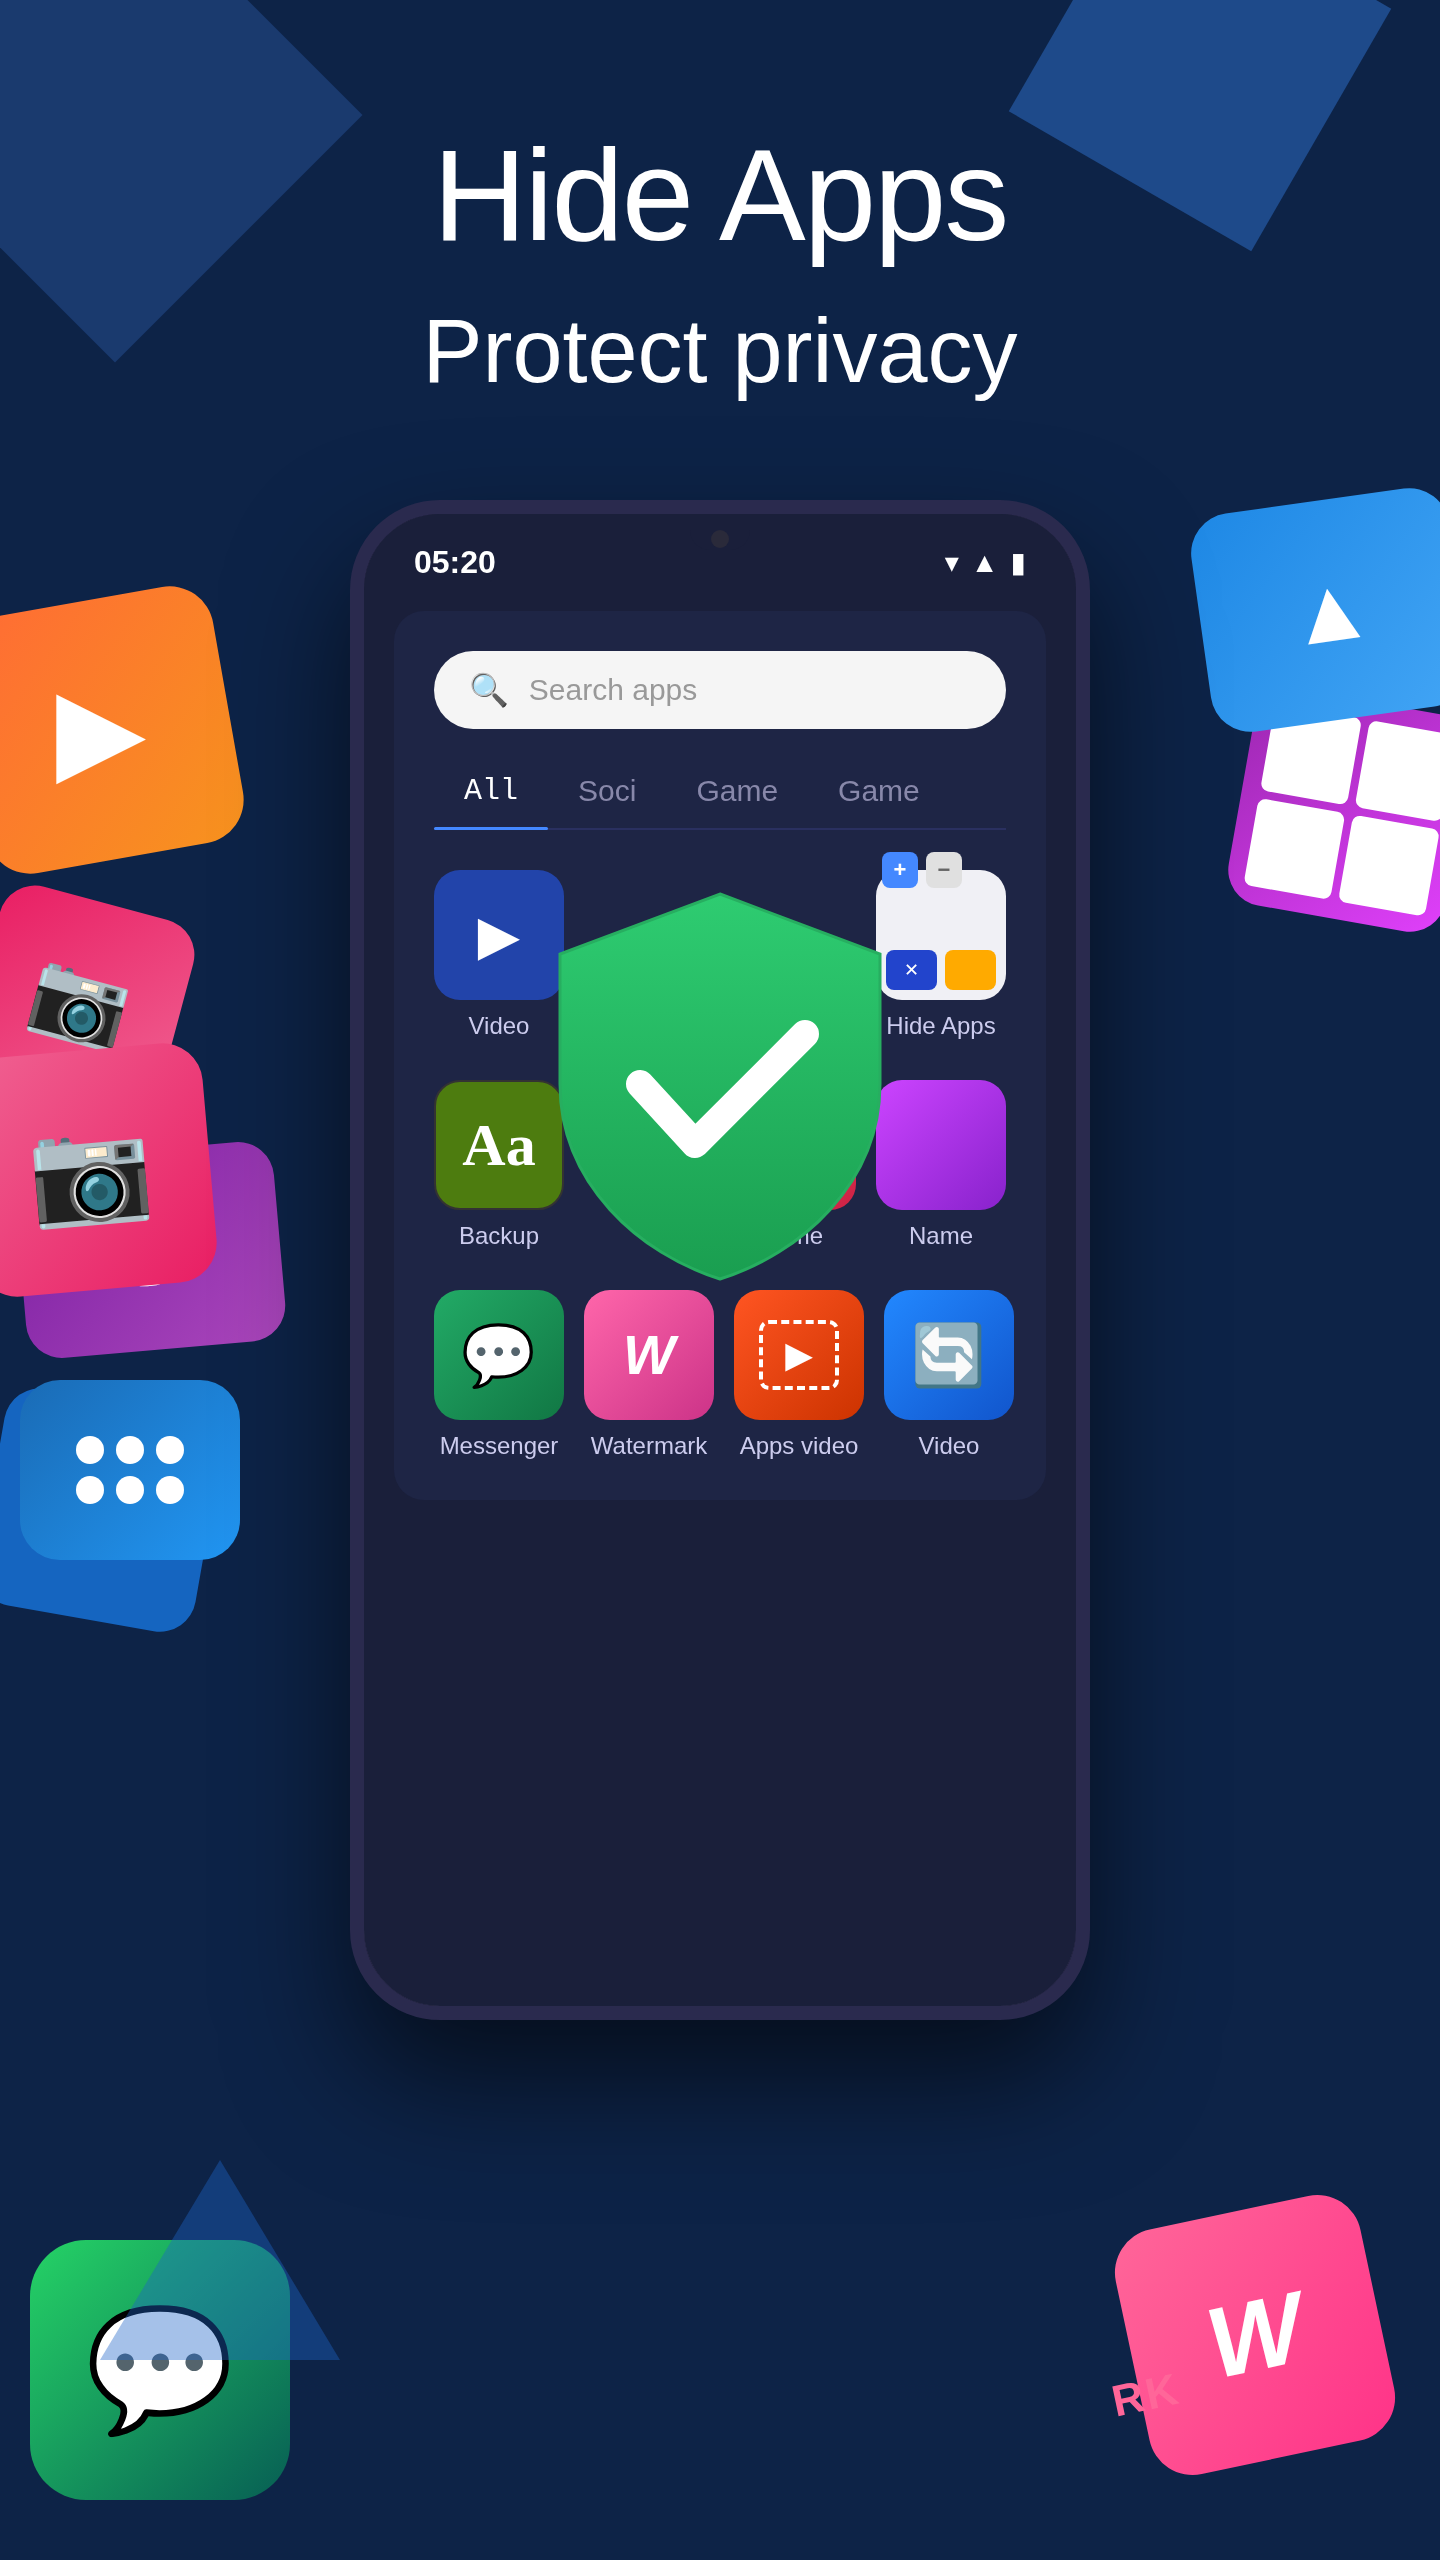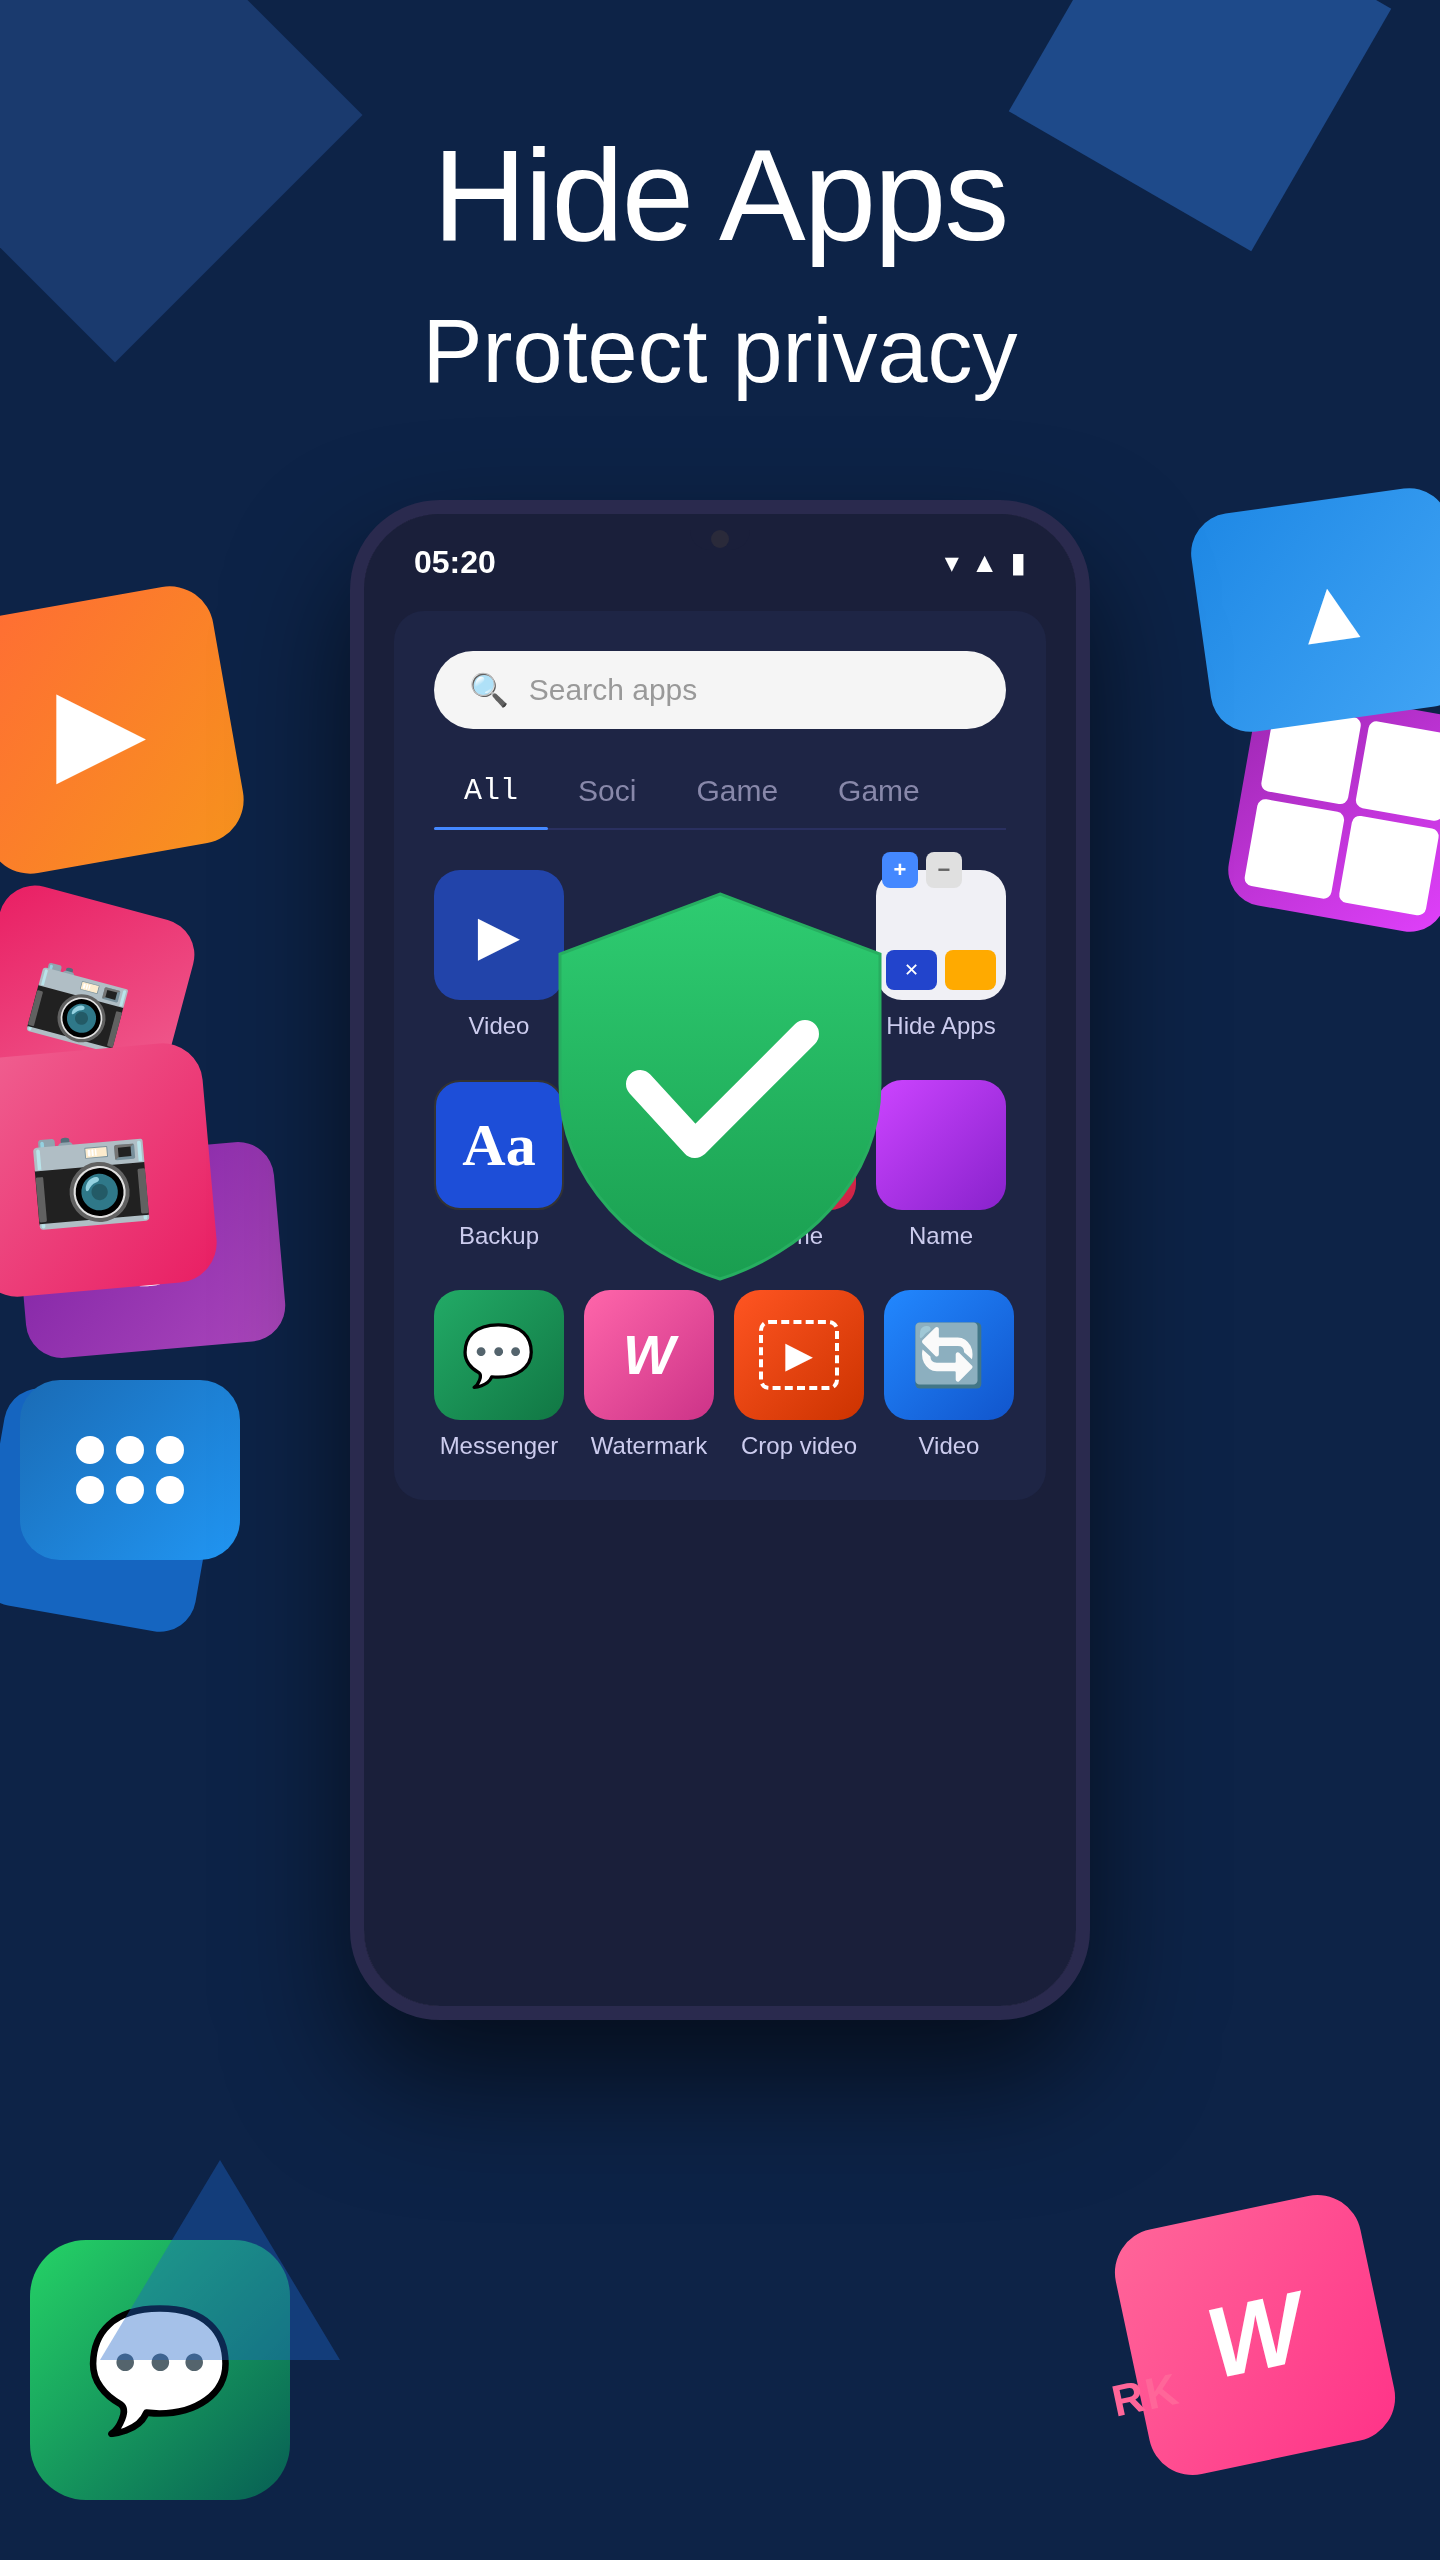--- a/index.html
+++ b/index.html
@@ -245,21 +245,21 @@
     }
 
     .app-name {
       font-size: 24px;
       color: #ccccee;
       text-align: center;
     }
 
     
     .icon-video { background: #2244aa; }
-    .icon-fonts { background: #1d4ed8; border: 2px solid #333; }
+    .icon-fonts { background: #4d7c0f; border: 2px solid #333; }
     .icon-name { background: linear-gradient(135deg, #ff4466, #cc2244); }
     .icon-grid { background: linear-gradient(135deg, #cc44ff, #8822cc); }
     .icon-messenger { background: linear-gradient(135deg, #22aa66, #117744); }
     .icon-watermark { background: linear-gradient(135deg, #ff66aa, #cc3388); }
     .icon-cropvideo { background: linear-gradient(135deg, #ff5522, #cc3300); }
     .icon-backup { background: linear-gradient(135deg, #2288ff, #1155cc); }
 
     .grid-cell {
       background: white;
       border-radius: 8px;
@@ -531,21 +531,21 @@
             </div>
             <span class="app-name">Watermark</span>
           </div>
 
           <div class="app-item">
             <div class="app-icon icon-cropvideo">
               <div style="border:4px dashed white;width:80px;height:70px;border-radius:10px;display:flex;align-items:center;justify-content:center;">
                 <span style="color:white;font-size:36px;">▶</span>
               </div>
             </div>
-            <span class="app-name">Crop video</span>
+            <span class="app-name">Apps video</span>
           </div>
 
           <div class="app-item">
             <div class="app-icon icon-backup">
               <span style="color:white;font-size:60px;">🔄</span>
             </div>
             <span class="app-name">Video</span>
           </div>
         </div>
 

